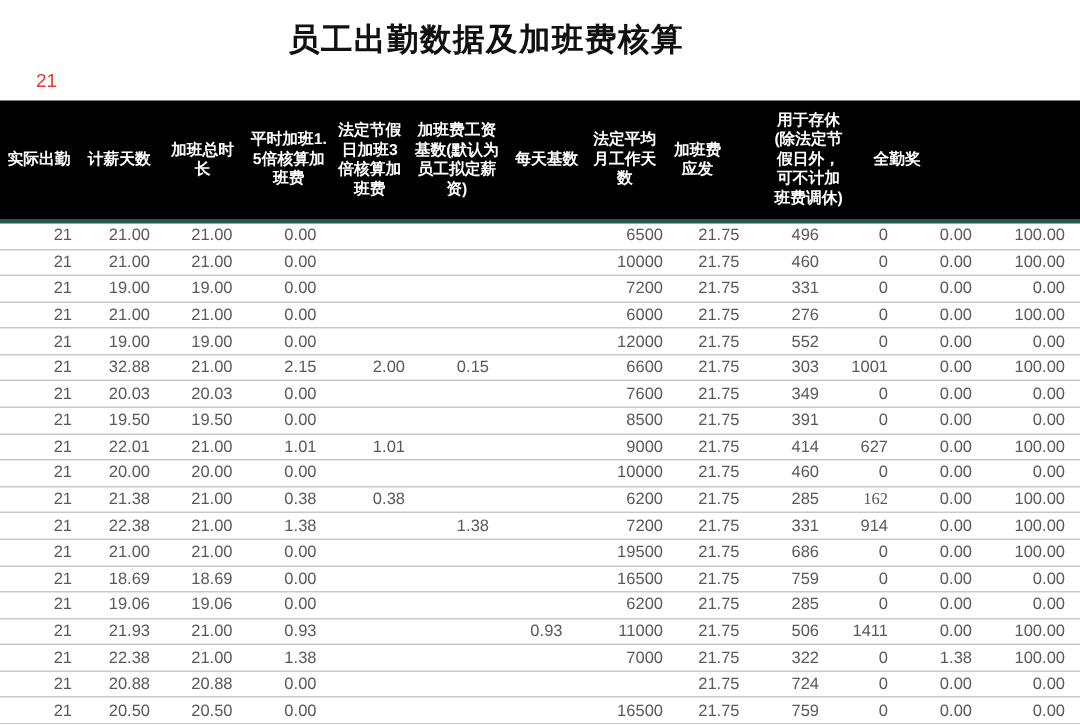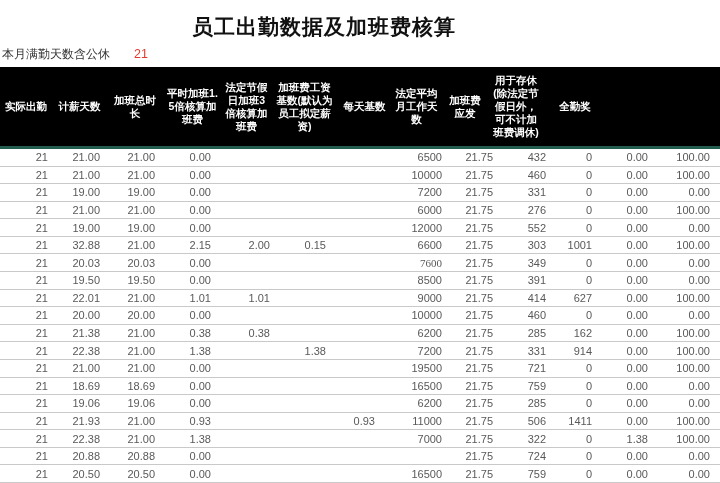--- a/index.html
+++ b/index.html
@@ -76,50 +76,49 @@
     white-space:nowrap;
     overflow:hidden;
   }
 </style>
 </head>
 <body>
 
 <div class="page">
   <div class="title">员工出勤数据及加班费核算</div>
   <div class="subrow">
-    <span class="sublabel">本月满勤天数含公休</span>
     <span class="subvalue">21</span>
   </div>
   <div class="gap"></div>
   <div class="thead" id="thead">
       <div class="hcell" style="width: 52px;">实际出勤</div>
       <div class="hcell" style="width: 55px;">计薪天数</div>
       <div class="hcell" style="width: 56px;">加班总时长</div>
       <div class="hcell" style="width: 59px;">平时加班1.5倍核算加班费</div>
       <div class="hcell" style="width: 49px;">法定节假日加班3倍核算加班费</div>
       <div class="hcell" style="width: 67px;">加班费工资基数(默认为员工拟定薪资)</div>
       <div class="hcell" style="width: 53px;">每天基数</div>
       <div class="hcell" style="width: 51px;">法定平均月工作天数</div>
       <div class="hcell" style="width: 46px;">加班费应发</div>
-      <div class="hcell" style="width: 56px;">用于存休(除法定节假日外，可不计加班费调休)</div>
+      <div class="hcell" style="width: 56px; margin-left: 23px;">用于存休(除法定节假日外，可不计加班费调休)</div>
       <div class="hcell" style="width: 62px;">全勤奖</div>
     </div>
   <div class="divider"></div>
   <div class="tbody" id="tbody">
       <div class="trow">
         <div class="cell" style="width: 58px;">21</div>
         <div class="cell" style="width: 52px;">21.00</div>
         <div class="cell" style="width: 55px;">21.00</div>
         <div class="cell" style="width: 56px;">0.00</div>
         <div class="cell" style="width: 59px;"></div>
         <div class="cell" style="width: 56px;"></div>
         <div class="cell" style="width: 49px;"></div>
         <div class="cell" style="width: 67px;">6500</div>
         <div class="cell" style="width: 51px;">21.75</div>
-        <div class="cell" style="width: 53px;">432</div>
+        <div class="cell" style="width: 53px;">496</div>
         <div class="cell" style="width: 46px;">0</div>
         <div class="cell" style="width: 56px;">0.00</div>
         <div class="cell" style="width: 62px;">100.00</div>
       </div>
       <div class="trow">
         <div class="cell" style="width: 58px;">21</div>
         <div class="cell" style="width: 52px;">21.00</div>
         <div class="cell" style="width: 55px;">21.00</div>
         <div class="cell" style="width: 56px;">0.00</div>
         <div class="cell" style="width: 59px;"></div>
@@ -193,21 +192,21 @@
         <div class="cell" style="width: 62px;">100.00</div>
       </div>
       <div class="trow">
         <div class="cell" style="width: 58px;">21</div>
         <div class="cell" style="width: 52px;">20.03</div>
         <div class="cell" style="width: 55px;">20.03</div>
         <div class="cell" style="width: 56px;">0.00</div>
         <div class="cell" style="width: 59px;"></div>
         <div class="cell" style="width: 56px;"></div>
         <div class="cell" style="width: 49px;"></div>
-        <div class="cell" style="width: 67px; font-family: Liberation Serif, serif;">7600</div>
+        <div class="cell" style="width: 67px;">7600</div>
         <div class="cell" style="width: 51px;">21.75</div>
         <div class="cell" style="width: 53px;">349</div>
         <div class="cell" style="width: 46px;">0</div>
         <div class="cell" style="width: 56px;">0.00</div>
         <div class="cell" style="width: 62px;">0.00</div>
       </div>
       <div class="trow">
         <div class="cell" style="width: 58px;">21</div>
         <div class="cell" style="width: 52px;">19.50</div>
         <div class="cell" style="width: 55px;">19.50</div>
@@ -256,21 +255,21 @@
         <div class="cell" style="width: 58px;">21</div>
         <div class="cell" style="width: 52px;">21.38</div>
         <div class="cell" style="width: 55px;">21.00</div>
         <div class="cell" style="width: 56px;">0.38</div>
         <div class="cell" style="width: 59px;">0.38</div>
         <div class="cell" style="width: 56px;"></div>
         <div class="cell" style="width: 49px;"></div>
         <div class="cell" style="width: 67px;">6200</div>
         <div class="cell" style="width: 51px;">21.75</div>
         <div class="cell" style="width: 53px;">285</div>
-        <div class="cell" style="width: 46px;">162</div>
+        <div class="cell" style="width: 46px; font-family: Liberation Serif, serif;">162</div>
         <div class="cell" style="width: 56px;">0.00</div>
         <div class="cell" style="width: 62px;">100.00</div>
       </div>
       <div class="trow">
         <div class="cell" style="width: 58px;">21</div>
         <div class="cell" style="width: 52px;">22.38</div>
         <div class="cell" style="width: 55px;">21.00</div>
         <div class="cell" style="width: 56px;">1.38</div>
         <div class="cell" style="width: 59px;"></div>
         <div class="cell" style="width: 56px;">1.38</div>
@@ -285,21 +284,21 @@
       <div class="trow">
         <div class="cell" style="width: 58px;">21</div>
         <div class="cell" style="width: 52px;">21.00</div>
         <div class="cell" style="width: 55px;">21.00</div>
         <div class="cell" style="width: 56px;">0.00</div>
         <div class="cell" style="width: 59px;"></div>
         <div class="cell" style="width: 56px;"></div>
         <div class="cell" style="width: 49px;"></div>
         <div class="cell" style="width: 67px;">19500</div>
         <div class="cell" style="width: 51px;">21.75</div>
-        <div class="cell" style="width: 53px;">721</div>
+        <div class="cell" style="width: 53px;">686</div>
         <div class="cell" style="width: 46px;">0</div>
         <div class="cell" style="width: 56px;">0.00</div>
         <div class="cell" style="width: 62px;">100.00</div>
       </div>
       <div class="trow">
         <div class="cell" style="width: 58px;">21</div>
         <div class="cell" style="width: 52px;">18.69</div>
         <div class="cell" style="width: 55px;">18.69</div>
         <div class="cell" style="width: 56px;">0.00</div>
         <div class="cell" style="width: 59px;"></div>

